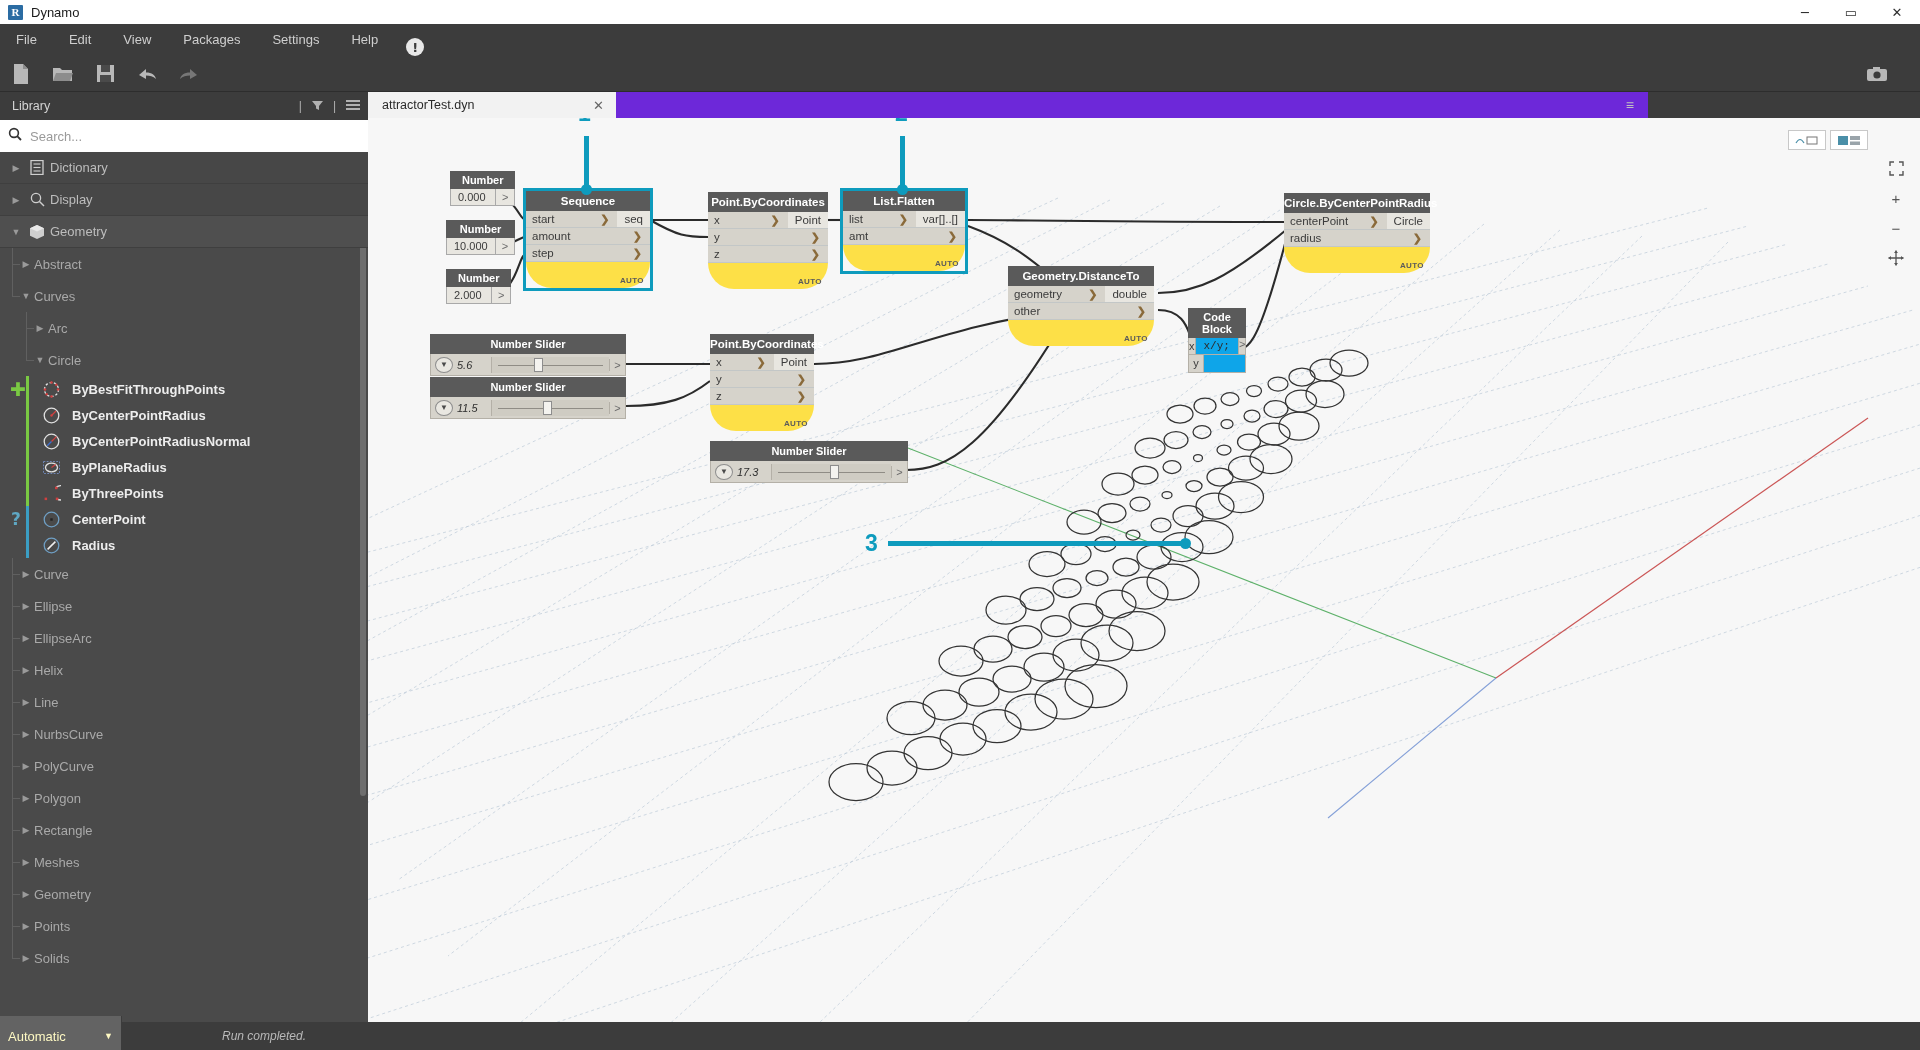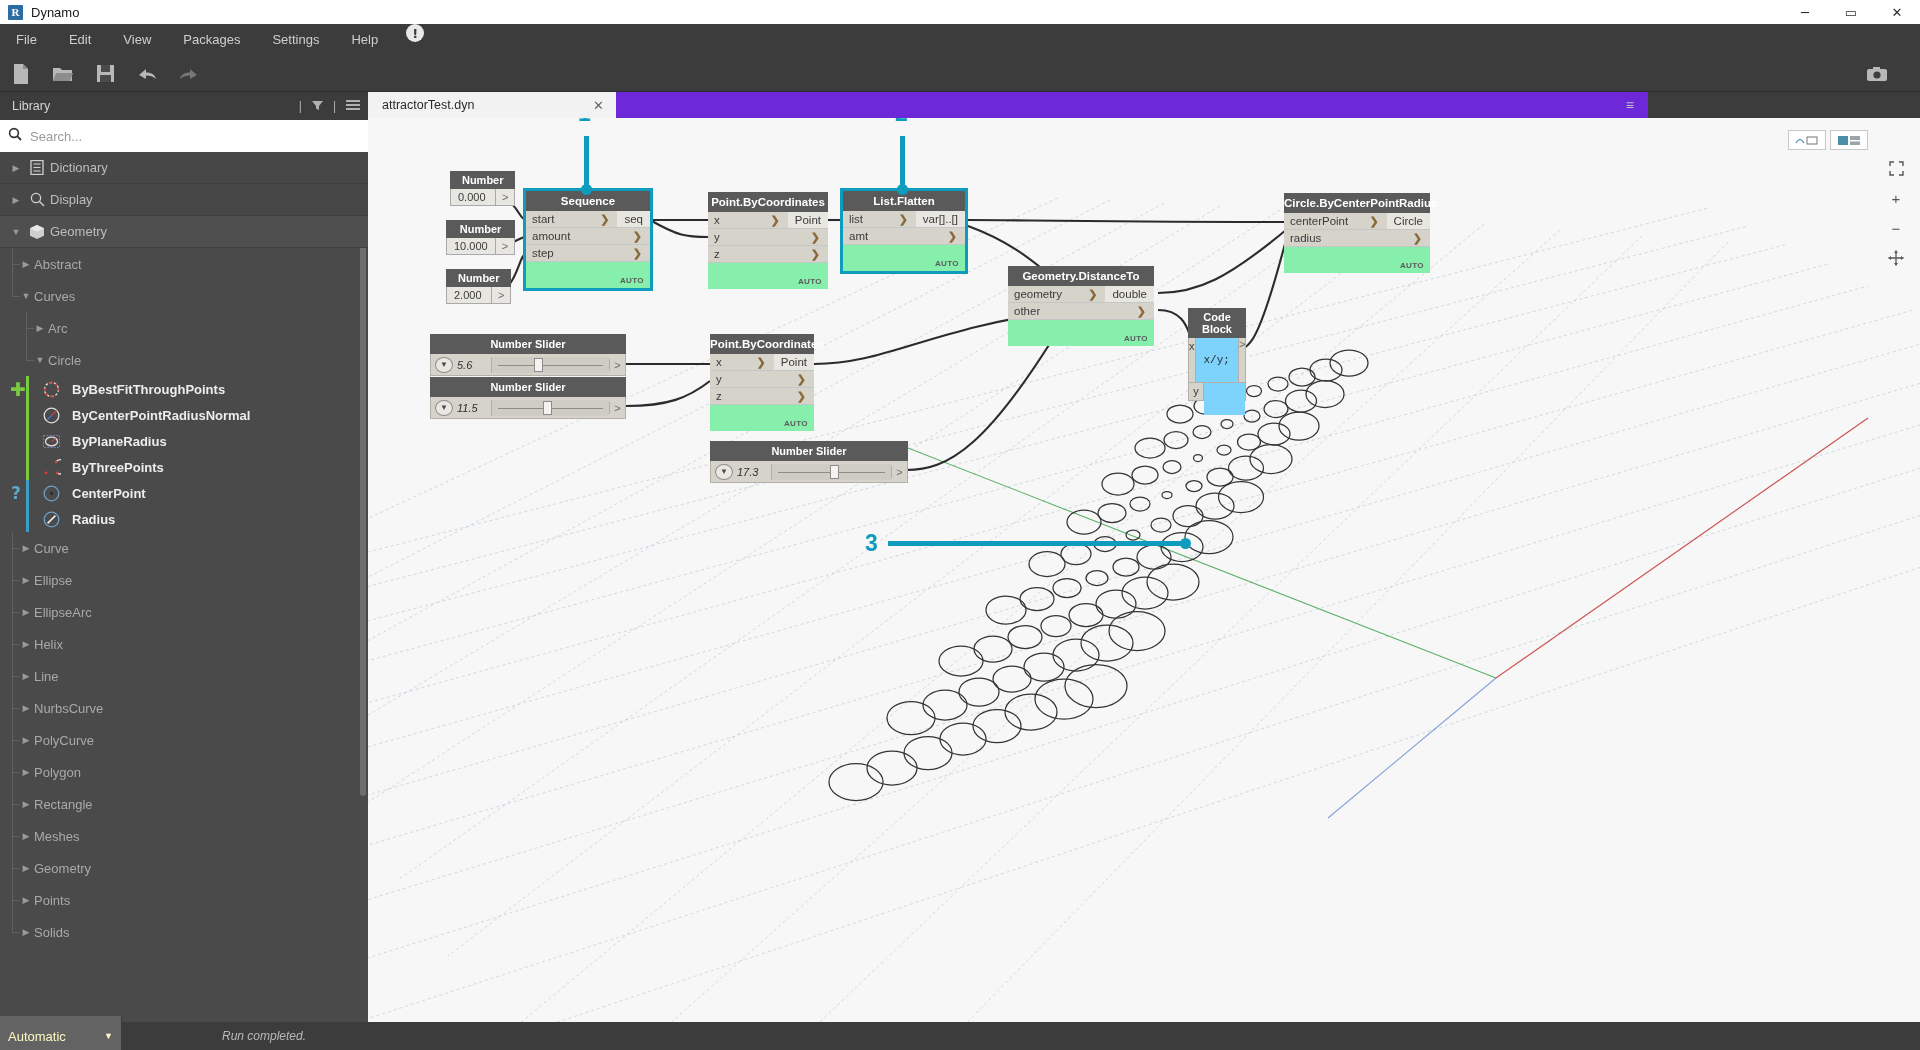--- a/index.html
+++ b/index.html
@@ -26,21 +26,21 @@
   .win-buttons { margin-left: auto; display: flex; height: 24px; }
   .win-btn {
     width: 46px; height: 24px; display: flex; align-items: center;
     justify-content: center; color: #303030; font-size: 13px;
     font-family: "DejaVu Sans", sans-serif;
   }
 
   
   .menubar {
     position: absolute; top: 24px; left: 0; width: 1920px; height: 32px;
-    background: #3c3c3c; display: flex; align-items: flex-start;
+    background: #3c3c3c; display: flex; align-items: flex-end;
   }
   .menu-item {
     padding: 0 16px; height: 32px; line-height: 32px;
     font-size: 13px; color: #cfcfcf; cursor: default;
   }
   .menu-alert {
     margin-left: 12px; width: 18px; height: 18px; border-radius: 50%;
     background: #e8e8e8; color: #3c3c3c; font-size: 13px; font-weight: bold;
     display: flex; align-items: center; justify-content: center;
     font-family: "DejaVu Sans", sans-serif;
@@ -158,21 +158,21 @@
   }
   .nav-btn { width: 20px; height: 20px; display: flex; align-items: center;
              justify-content: center; font-size: 15px; color: #555; }
 
   
   .node { position: absolute; font-size: 11.5px; }
   .node-hdr {
     background: #5a5a5a; color: #ffffff; font-weight: bold; font-size: 11.5px;
     text-align: center; padding: 4px 0; white-space: nowrap;
   }
-  .node-body { background: #86efac; position: relative; }
+  .node-body { background: #fde047; position: relative; border-radius: 26px; }
   .node.selected { outline: 3px solid #0e9bbd; }
   .port-row { display: flex; align-items: center; height: 17px; }
   .port-in {
     background: #d6d3cb; color: #3b3b3b; flex: 1; display: flex;
     align-items: center; padding-left: 6px; height: 17px;
     border-bottom: 1px solid #c3c7c7;
   }
   .port-in .chev { margin-left: auto; padding-right: 8px; color: #8a6a3a;
                    font-weight: bold; font-size: 11px; }
   .port-out {
@@ -225,21 +225,21 @@
            border-left: 1px solid #b4b0a7; }
 
   
   .cb { position: absolute; }
   .cb .cbhdr { background: #5a5a5a; color: #fff; font-weight: bold;
                font-size: 11px; text-align: center; padding: 3px 10px; }
   .cb .cbrow { display: flex; background: #d6d3cb; font-size: 11px;
                border: 1px solid #b4b0a7; border-top: 0; }
   .cb .cbp { width: 15px; padding: 2px 0; text-align: center; color: #3b3b3b;
              border-right: 1px solid #b4b0a7; }
-  .cb .cbcode { flex: 1; padding: 16px 8px; background: #7dd3fc; color: #2c2c2c;
+  .cb .cbcode { flex: 1; padding: 2px 8px; background: #0ea5e9; color: #2c2c2c;
                 font-family: "Liberation Mono", monospace; }
   .cb .cbout { width: 16px; text-align: center; color: #6b6b6b;
                border-left: 1px solid #b4b0a7; }
   .cb .cbrow2 { display: flex; background: #d6d3cb; font-size: 11px;
                 border: 1px solid #b4b0a7; border-top: 0; height: 18px; }
 
   
   .callout-num {
     position: absolute; color: #0e9bbd; font-size: 23px; font-weight: bold;
     font-family: "Liberation Sans", sans-serif;
@@ -431,20 +431,31 @@
               <circle cx="16" cy="9.5" r="1.3" fill="#d04040"></circle>
               <circle cx="9.5" cy="16.5" r="1.3" fill="#d04040"></circle>
               <circle cx="3" cy="9.5" r="1.3" fill="#d04040"></circle>
               <circle cx="14.3" cy="4.7" r="1.2" fill="#d04040"></circle>
               <circle cx="4.7" cy="14.3" r="1.2" fill="#d04040"></circle>
             </svg>
         </span>
         <span>ByBestFitThroughPoints</span>
       </div>
 
+      <div class="leaf">
+        <span class="leaf-bar" style="background:#7ac943"></span>
+        <span class="leaf-ico">
+          <svg width="19" height="19" viewBox="0 0 19 19">
+              <circle cx="9.5" cy="9.5" r="7.3" fill="none" stroke="#e0e0e0" stroke-width="1.3"></circle>
+              <line x1="9.5" y1="9.5" x2="14" y2="5" stroke="#d04040" stroke-width="1.3"></line>
+              <circle cx="9.5" cy="9.5" r="1.2" fill="#d04040"></circle>
+            </svg>
+        </span>
+        <span>ByCenterPointRadius</span>
+      </div>
 
       <div class="leaf">
         <span class="leaf-bar" style="background:#7ac943"></span>
         <span class="leaf-ico">
           <svg width="19" height="19" viewBox="0 0 19 19">
               <circle cx="9.5" cy="9.5" r="7.3" fill="none" stroke="#e0e0e0" stroke-width="1.3"></circle>
               <line x1="9.5" y1="9.5" x2="14.4" y2="4.6" stroke="#d04040" stroke-width="1.3"></line>
               <line x1="9.5" y1="9.5" x2="5.2" y2="13.8" stroke="#3f6fd0" stroke-width="1.3"></line>
             </svg>
         </span>

